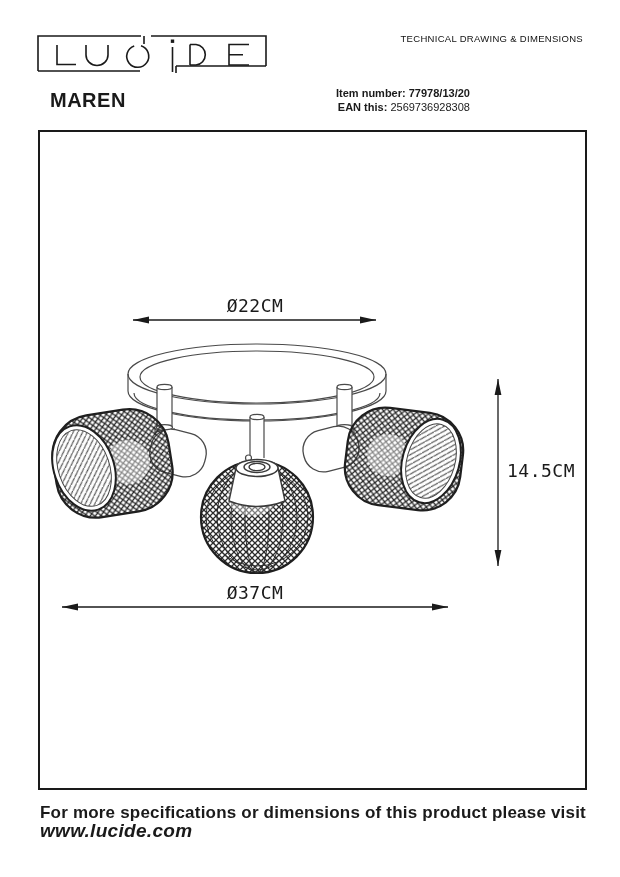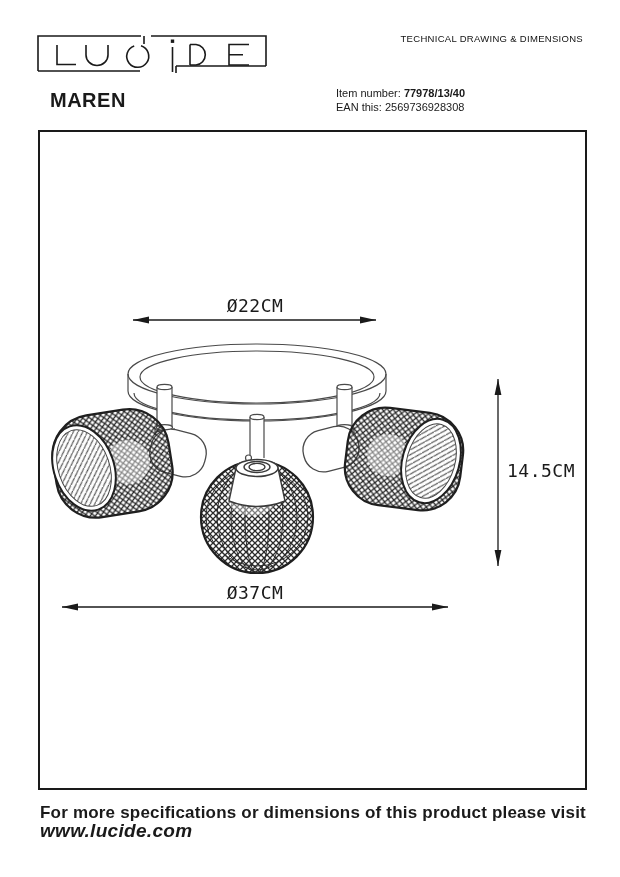--- a/index.html
+++ b/index.html
@@ -2,29 +2,29 @@
 <html><head>
 <meta charset="utf-8">
 <style>
   html,body{margin:0;padding:0;}
   body{
     width:620px;height:877px;position:relative;background:#ffffff;
     font-family:"Liberation Sans", sans-serif;color:#1a1a1a;overflow:hidden;
   }
   .abs{position:absolute;}
   #drawing-svg{position:absolute;left:0;top:0;z-index:1;pointer-events:none;}
-  .txt{z-index:2;}
+  .txt{z-index:2;text-align:right;}
   .header-title{
     top:33px;right:37px;font-size:9.5px;letter-spacing:.3px;color:#111;
   }
   .product-name{
     top:89px;left:42px;font-size:20px;font-weight:bold;letter-spacing:.5px;margin-left:8px;
   }
   .meta{top:86px;left:300px;font-size:11px;line-height:14px;}
-  .meta .lbl{font-weight:normal;padding-left:36px;}
+  .meta .lbl{font-weight:bold;padding-left:36px;}
   .meta .val-b{font-weight:bold;}
   .footer-note{
     top:803px;left:40px;font-size:17px;font-weight:bold;letter-spacing:.2px;
   }
   .footer-site{
     top:820px;left:40px;font-size:19px;font-weight:bold;letter-spacing:.3px;font-style:italic;
   }
   .dim-label{
     font-family:"DejaVu Sans Mono", monospace;
     font-size:18px;fill:#1a1a1a;letter-spacing:.5px;
@@ -159,21 +159,21 @@
   </g>
 </svg>
 
 <div class="abs txt header-title">TECHNICAL DRAWING &amp; DIMENSIONS</div>
 
 <div class="abs txt product-name">MAREN</div>
 
 <div class="abs txt meta">
   <div>
     <span class="lbl">Item number:</span>
-    <span class="val-b">77978/13/40</span>
+    <span class="val-b">77978/13/20</span>
   </div>
   <div>
     <span class="lbl">EAN this:</span>
     <span>2569736928308</span>
   </div>
 </div>
 
 <div class="abs txt footer-note">For more specifications or dimensions of this product please visit</div>
 <div class="abs txt footer-site">www.lucide.com</div>
 

